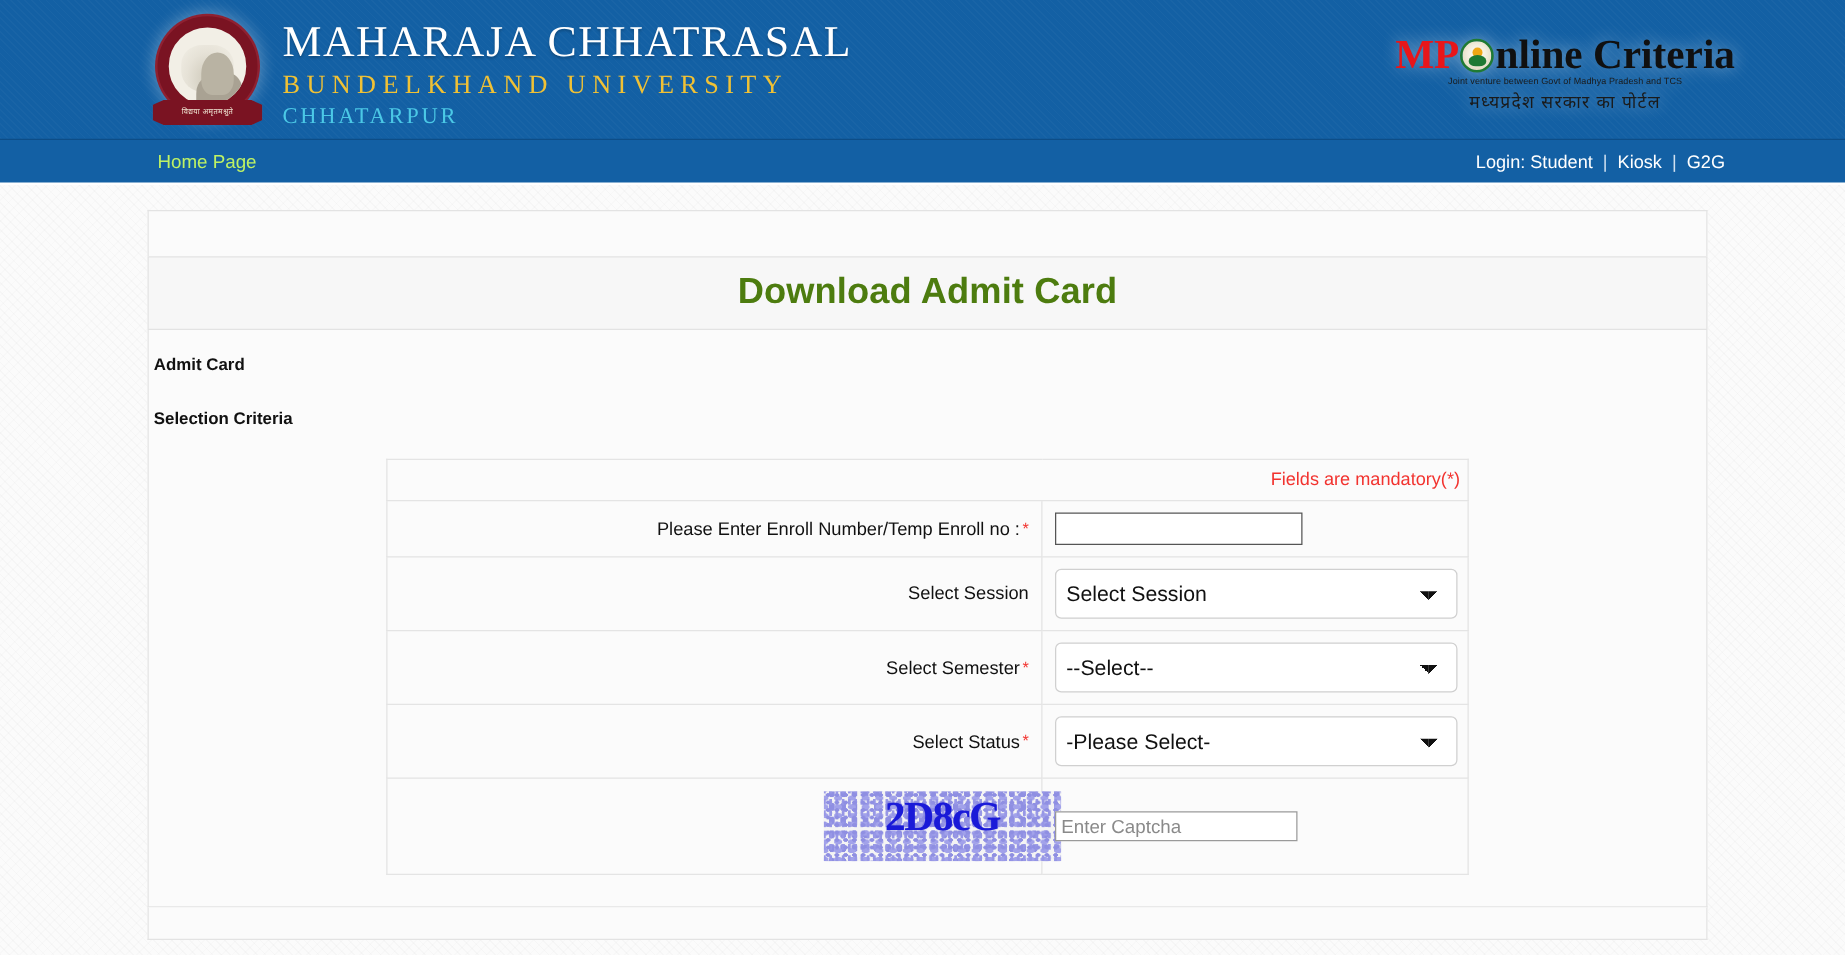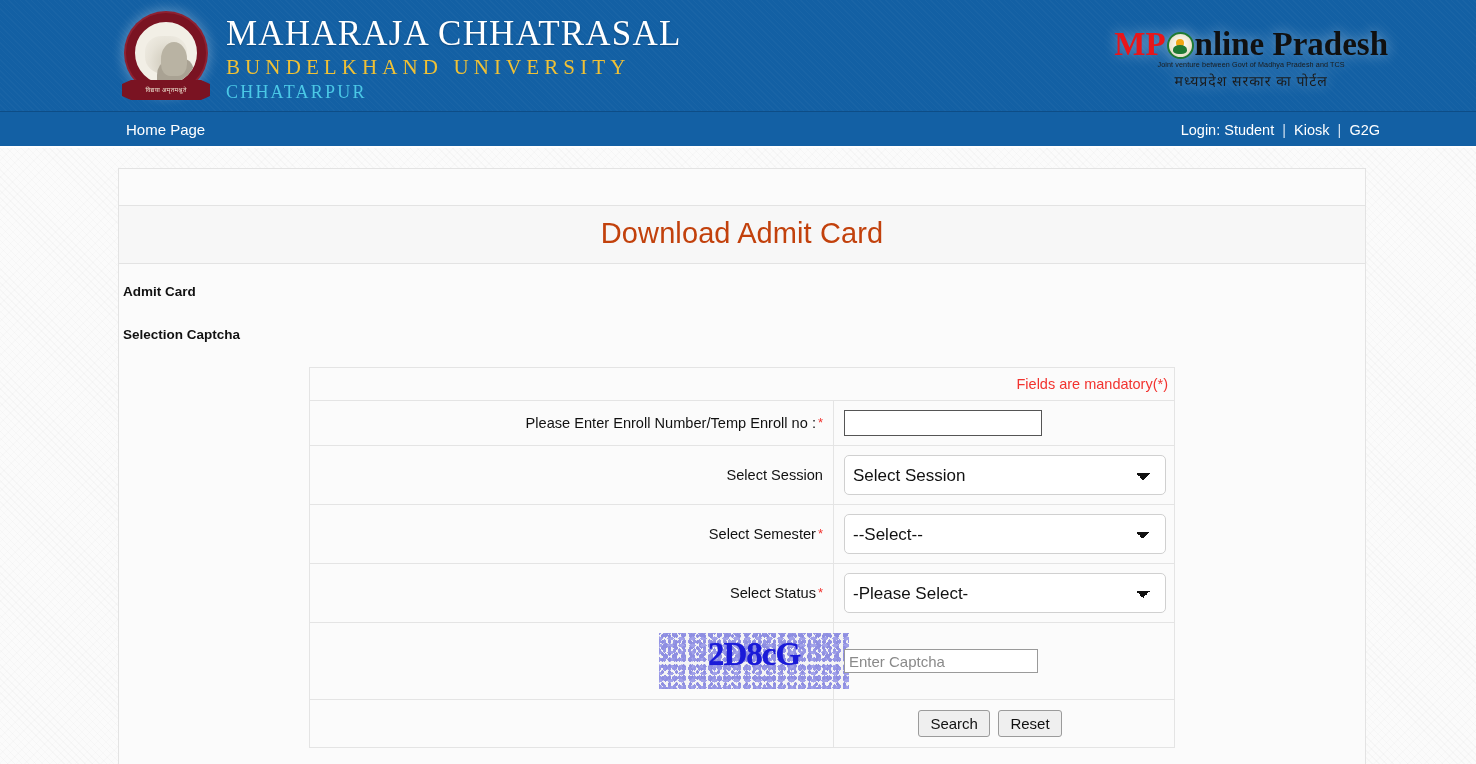--- a/index.html
+++ b/index.html
@@ -159,21 +159,21 @@
   
   .navbar {
     height: 36px;
     background: #1360a4;
     position: relative;
     border-bottom: 2px solid #ffffff;
   }
   .nav-home {
     position: absolute; left: 126px; top: 0;
     line-height: 36px;
-    color: #ffffff;
+    color: #bef264;
     font-size: 15px;
     cursor: pointer;
   }
   .nav-login {
     position: absolute; right: 96px; top: 0;
     line-height: 36px;
     color: #ffffff;
     font-size: 14.5px;
   }
   .nav-login .lnk { cursor: pointer; }
@@ -193,23 +193,23 @@
     border-bottom: none;
   }
   .title-bar {
     background: #f7f7f7;
     border: 1px solid #e3e3e3;
     text-align: center;
     padding: 11px 0 13px;
   }
   .title-bar h1 {
     margin: 0;
-    color: #c2410c;
+    color: #4d7c0f;
     font-size: 29px;
-    font-weight: normal;
+    font-weight: bold;
     letter-spacing: .1px;
   }
   .body-panel {
     background: #fbfbfb;
     border: 1px solid #e3e3e3;
     border-top: none;
     padding: 20px 0 16px 0;
     min-height: 462px;
   }
   .lbl-admit {
@@ -356,21 +356,21 @@
       </div>
     </div>
     <div class="brand-text">
       <div class="brand-line1">MAHARAJA CHHATRASAL</div>
       <div class="brand-line2">BUNDELKHAND UNIVERSITY</div>
       <div class="brand-line3">CHHATARPUR</div>
     </div>
   </div>
 
   <div class="mponline">
-    <div class="mpo-main"><span class="mpo-mp">MP</span><span class="mpo-o"></span><span>nline Pradesh</span></div>
+    <div class="mpo-main"><span class="mpo-mp">MP</span><span class="mpo-o"></span><span>nline Criteria</span></div>
     <div class="mpo-tag">Joint venture between Govt of Madhya Pradesh and TCS</div>
     <div class="mpo-hindi">मध्यप्रदेश सरकार का पोर्टल</div>
   </div>
 </div>
 
 <div class="navbar">
   <div class="nav-home">Home Page</div>
   <div class="nav-login">
     <span class="lnk">Login: Student</span>
     <span class="sep">|</span>
@@ -383,21 +383,21 @@
 <div class="page">
 
   <div class="strip-top"></div>
 
   <div class="title-bar">
     <h1>Download Admit Card</h1>
   </div>
 
   <div class="body-panel">
     <div class="lbl-admit">Admit Card</div>
-    <div class="lbl-sel">Selection Captcha</div>
+    <div class="lbl-sel">Selection Criteria</div>
 
     <div class="form-wrap">
       <table class="form">
         <colgroup>
             <col class="col-label">
             <col>
           </colgroup>
         <tbody>
           <tr>
             <td class="mand-cell" colspan="2">
@@ -452,28 +452,19 @@
               <span class="captcha-img">
                 <span class="captcha-noise"></span>
                 <span class="captcha-text">2D8cG</span>
               </span>
             </td>
             <td class="fld-cell">
               <input class="captcha-in" type="text" placeholder="Enter Captcha" style="">
             </td>
           </tr>
 
-          <tr>
-            <td style="height:43px;"></td>
-            <td class="btn-cell">
-              <div class="btn-row">
-                <button class="std">Search</button>
-                <button class="std">Reset</button>
-              </div>
-            </td>
-          </tr>
         </tbody>
       </table>
     </div>
   </div>
 
   <div class="bottom-strip"></div>
 </div>
 
 </body></html>

